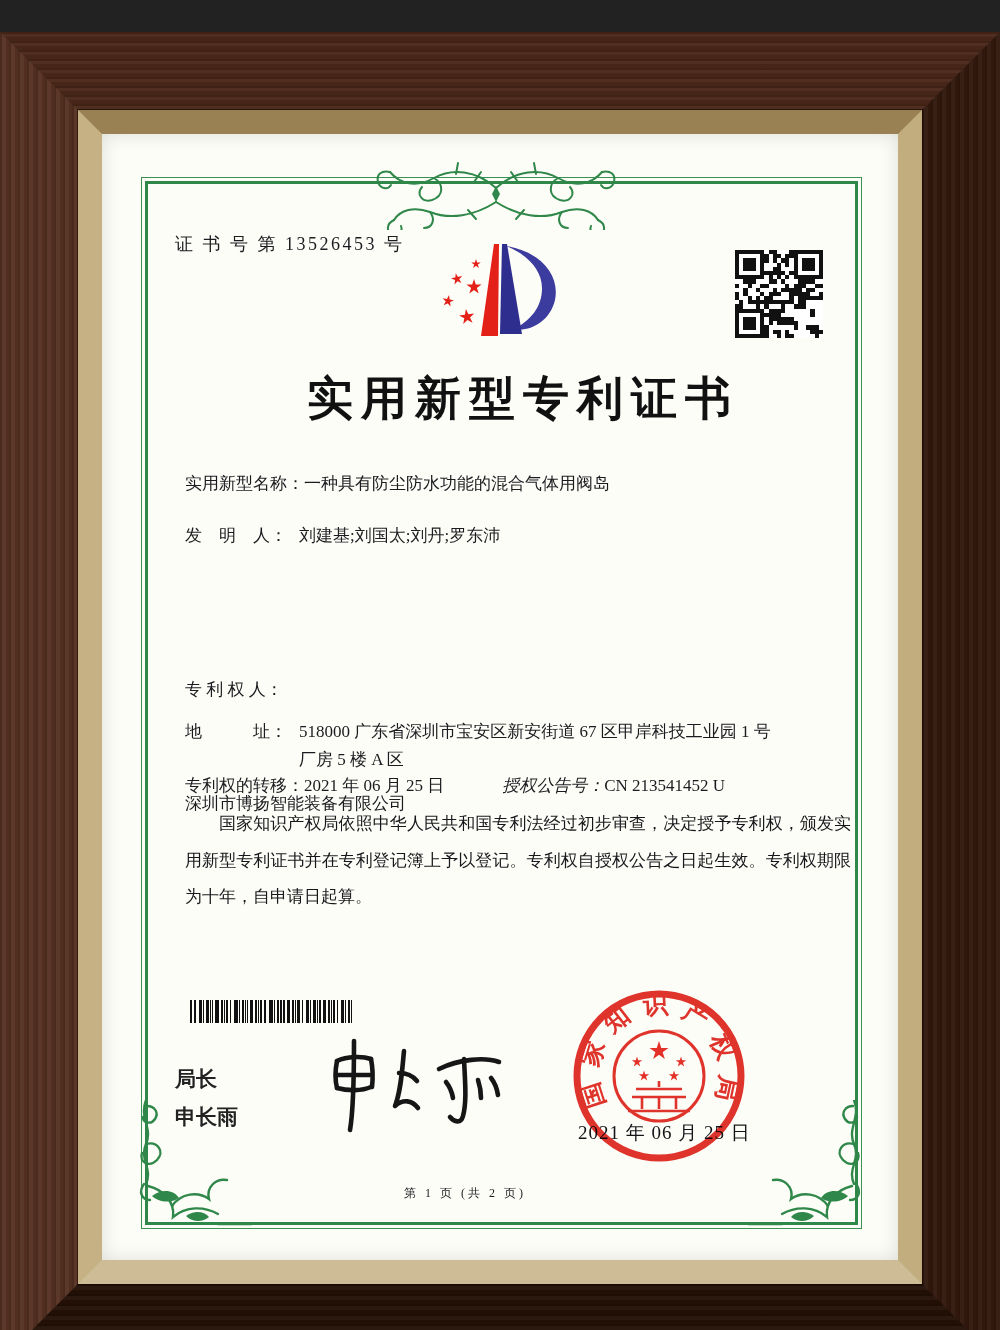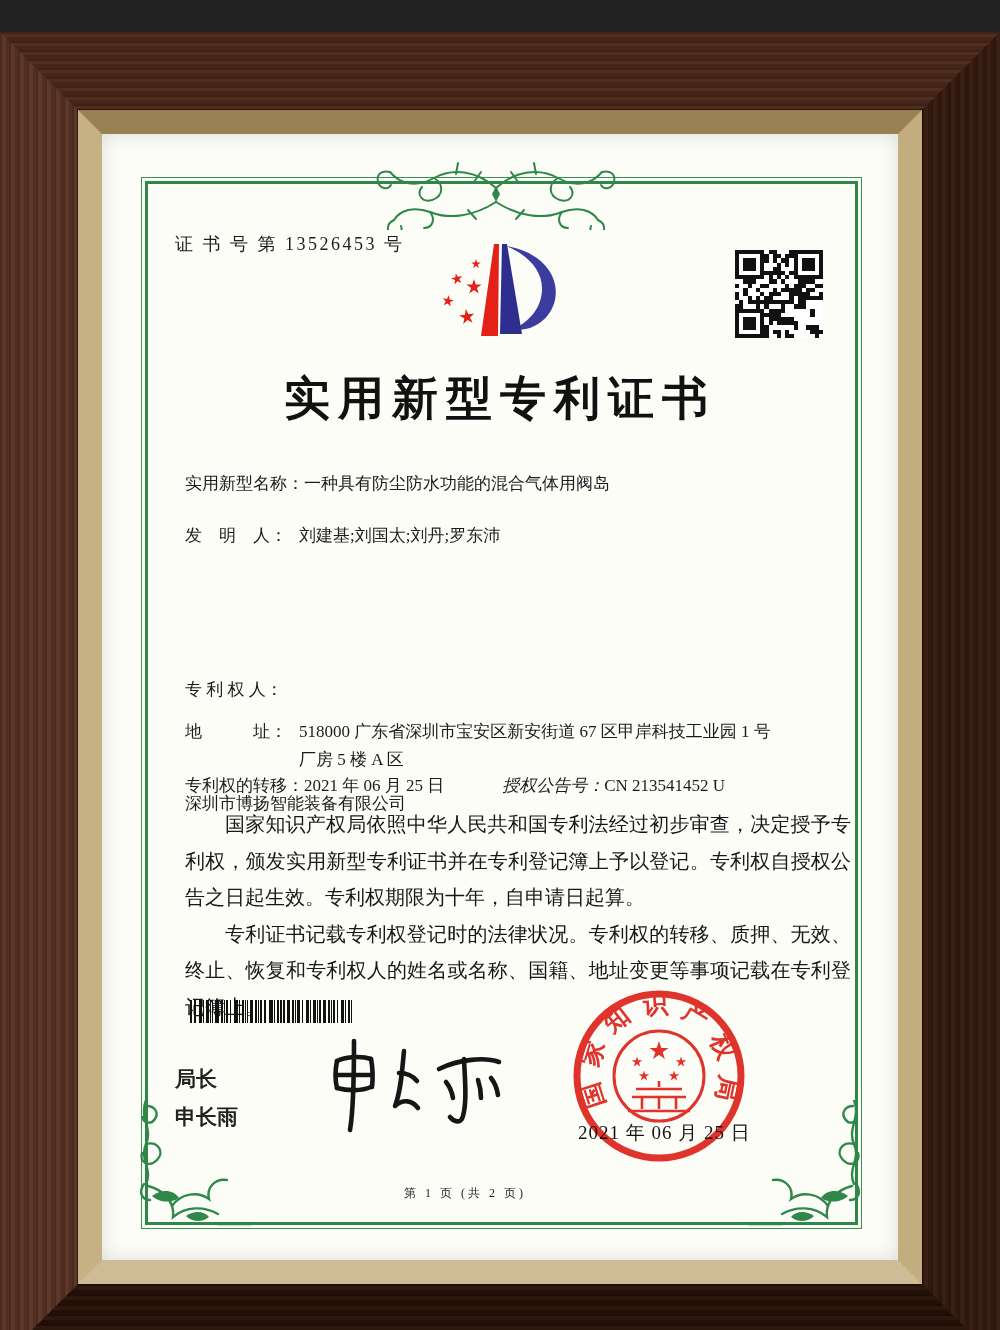--- a/index.html
+++ b/index.html
@@ -32,29 +32,29 @@
          border:3px solid #2f8749;outline:1px solid #3b9152;outline-offset:3px;}
   .orn{position:absolute;color:#2f8749;}
   .orn svg{display:block;}
   
   .certno{position:absolute;left:73px;top:98px;font-size:18px;letter-spacing:2.5px;color:#1c1c20;}
   .logo{position:absolute;left:318px;top:90px;width:160px;height:140px;}
   .qr{position:absolute;left:633px;top:116px;width:88px;height:88px;background:#fff;
       display:grid;grid-template-columns:repeat(21,1fr);grid-template-rows:repeat(21,1fr);}
   .qr b{background:#111;}
   .title{position:absolute;left:0;width:100%;top:234px;text-align:center;
-         font-size:46px;font-weight:700;letter-spacing:8px;color:#111;}
+         font-size:46px;font-weight:700;letter-spacing:8px;color:#111;padding-left:23px;}
   
   .row{position:absolute;left:83px;display:flex;font-size:17px;color:#1b1b1f;line-height:28px;}
   .row .lb{flex:0 0 114px;white-space:nowrap;}
   .row .val{white-space:pre-wrap;}
   .addr .val{max-width:486px;}
   .grant2{margin-left:58px;display:flex;}
   
-  .paras{position:absolute;left:83px;top:672px;width:666px;font-size:20px;
+  .paras{position:absolute;left:83px;top:672px;width:666px;font-size:17px;
          line-height:36.5px;color:#17171b;text-align:justify;}
   .paras p{margin:0;text-indent:2em;}
   
   .barcode{position:absolute;left:88px;top:866px;width:202px;height:23px;display:flex;align-items:stretch;}
   .barcode span{background:#111;}
   .director{position:absolute;left:73px;top:926px;font-family:"Liberation Sans","DejaVu Sans",sans-serif;
             font-weight:700;font-size:21px;color:#222;line-height:38px;}
   .sign{position:absolute;left:205px;top:893px;width:210px;height:115px;}
   .seal{position:absolute;left:468px;top:853px;width:178px;height:178px;
         mix-blend-mode:multiply;opacity:.93;}
@@ -604,21 +604,20 @@
       <span class="lb">专利权的转移：</span>
       <span class="val">2021 年 06 月 25 日</span>
       <span class="grant2">
         <span class="lb" style="flex:0 0 auto;font-style:italic;">授权公告号：</span>
         <span class="val">CN 213541452 U</span>
       </span>
     </div>
 
     <div class="paras">
       <p>国家知识产权局依照中华人民共和国专利法经过初步审查，决定授予专利权，颁发实用新型专利证书并在专利登记簿上予以登记。专利权自授权公告之日起生效。专利权期限为十年，自申请日起算。</p>
-      <p>专利证书记载专利权登记时的法律状况。专利权的转移、质押、无效、终止、恢复和专利权人的姓名或名称、国籍、地址变更等事项记载在专利登记簿上。</p>
     </div>
 
     <div class="barcode" id="barcode">
         <span style="width:2px;margin-right:2px"></span>
         <span style="width:2px;margin-right:3px"></span>
         <span style="width:3px;margin-right:1px"></span>
         <span style="width:1px;margin-right:2px"></span>
         <span style="width:3px;margin-right:1px"></span>
         <span style="width:1px;margin-right:1px"></span>
         <span style="width:1px;margin-right:2px"></span>

